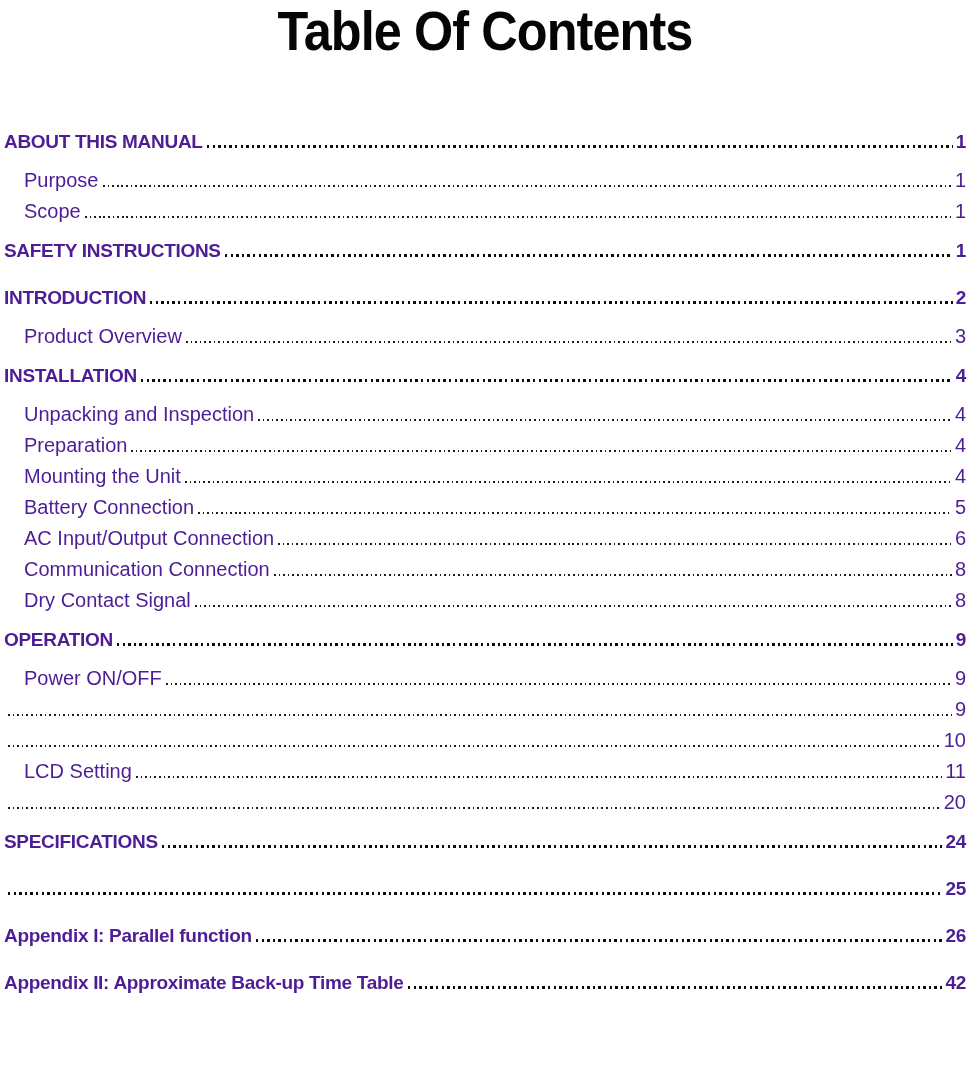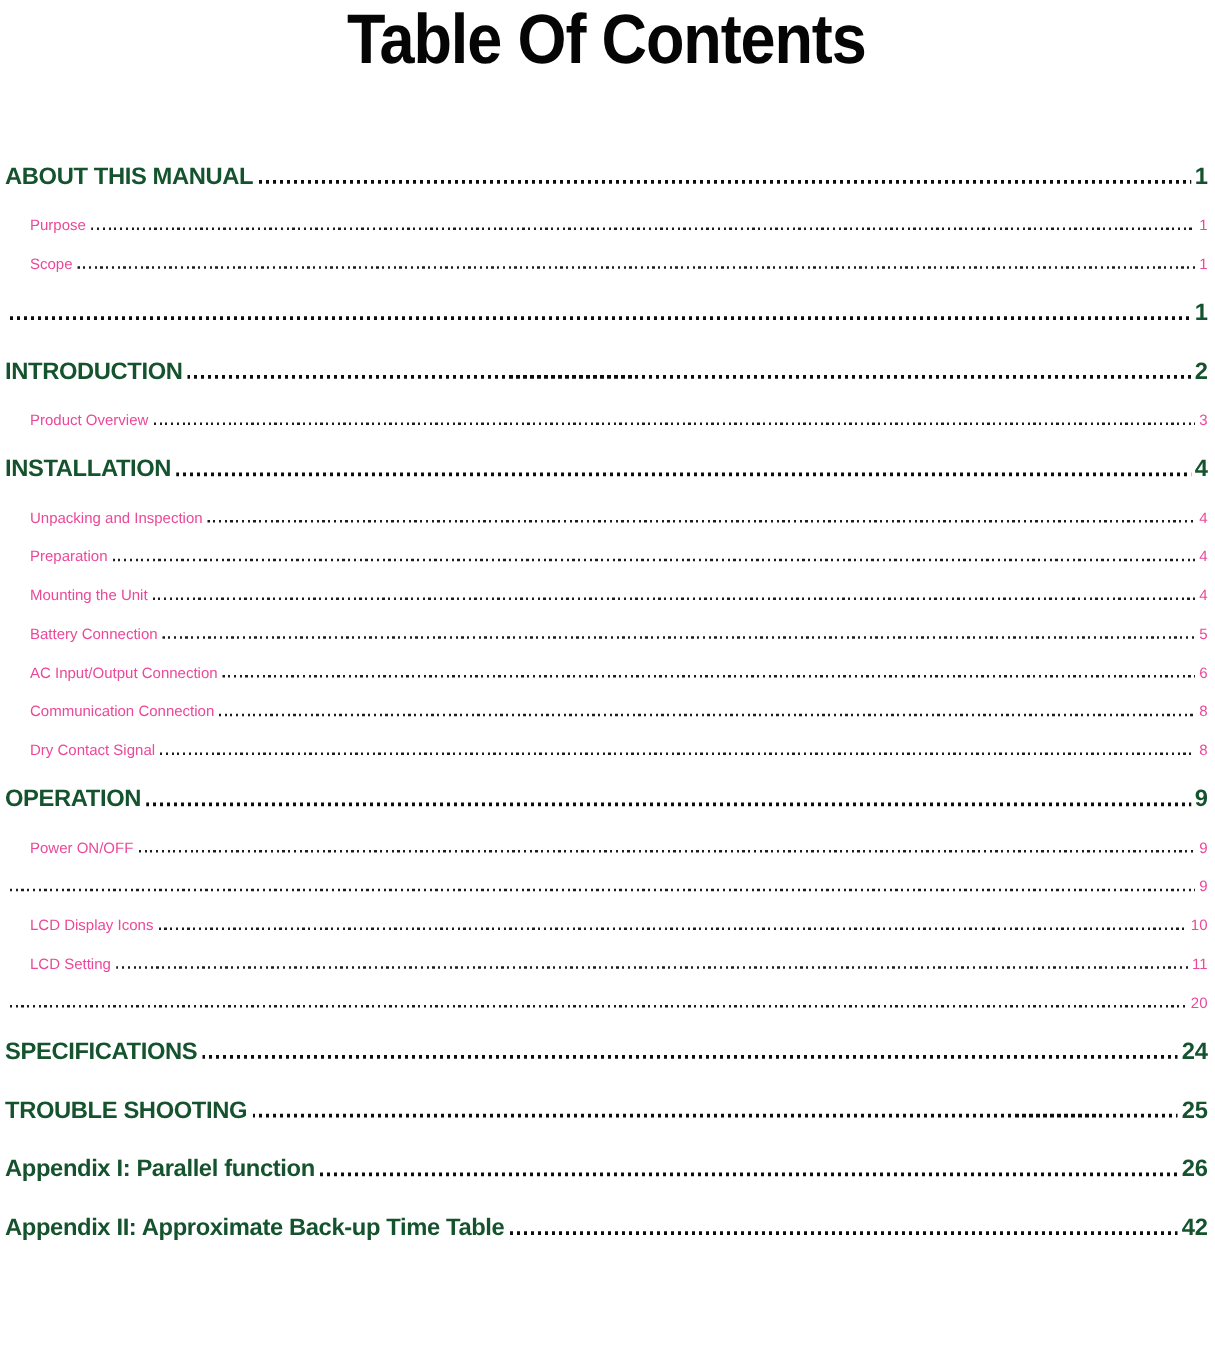--- a/index.html
+++ b/index.html
@@ -53,32 +53,32 @@
     margin: 0 3px 0 4px;
     height: 2px;
     background-image: repeating-linear-gradient(to right, #1c1c1c 0px, #1c1c1c 1.7px, transparent 1.7px, transparent 4.6px);
   }
   
   .toc-row.h1 {
     font-size: 19px;
     font-weight: 700;
     letter-spacing: -0.3px;
     line-height: 47px;
-    color: #14532d;
+    color: #4c1d95;
   }
   .toc-row.h1 .dots {
     height: 3px;
     background-image: repeating-linear-gradient(to right, #0c0c0c 0px, #0c0c0c 2.4px, transparent 2.4px, transparent 5.6px);
   }
   
   .toc-row.sub {
-    font-size: 12px;
+    font-size: 20px;
     font-weight: 400;
     line-height: 31px;
-    color: #ec4899;
+    color: #4c1d95;
   }
   .toc-row.sub .label {
     padding-left: 20px;
   }
 </style>
 </head>
 <body>
 
 <div class="page">
   <h1 class="title">Table Of Contents</h1>
@@ -93,20 +93,21 @@
     <span class="label">Purpose</span>
     <span class="dots"></span>
     <span class="page-num">1</span>
   </div>
       <div class="toc-row sub">
     <span class="label">Scope</span>
     <span class="dots"></span>
     <span class="page-num">1</span>
   </div>
       <div class="toc-row h1">
+    <span class="label">SAFETY INSTRUCTIONS</span>
     <span class="dots"></span>
     <span class="page-num">1</span>
   </div>
       <div class="toc-row h1">
     <span class="label">INTRODUCTION</span>
     <span class="dots"></span>
     <span class="page-num">2</span>
   </div>
       <div class="toc-row sub">
     <span class="label">Product Overview</span>
@@ -161,40 +162,38 @@
       <div class="toc-row sub">
     <span class="label">Power ON/OFF</span>
     <span class="dots"></span>
     <span class="page-num">9</span>
   </div>
       <div class="toc-row sub">
     <span class="dots"></span>
     <span class="page-num">9</span>
   </div>
       <div class="toc-row sub">
-    <span class="label">LCD Display Icons</span>
     <span class="dots"></span>
     <span class="page-num">10</span>
   </div>
       <div class="toc-row sub">
     <span class="label">LCD Setting</span>
     <span class="dots"></span>
     <span class="page-num">11</span>
   </div>
       <div class="toc-row sub">
     <span class="dots"></span>
     <span class="page-num">20</span>
   </div>
       <div class="toc-row h1">
     <span class="label">SPECIFICATIONS</span>
     <span class="dots"></span>
     <span class="page-num">24</span>
   </div>
       <div class="toc-row h1">
-    <span class="label">TROUBLE SHOOTING</span>
     <span class="dots"></span>
     <span class="page-num">25</span>
   </div>
       <div class="toc-row h1">
     <span class="label">Appendix I: Parallel function</span>
     <span class="dots"></span>
     <span class="page-num">26</span>
   </div>
       <div class="toc-row h1">
     <span class="label">Appendix II: Approximate Back-up Time Table</span>

